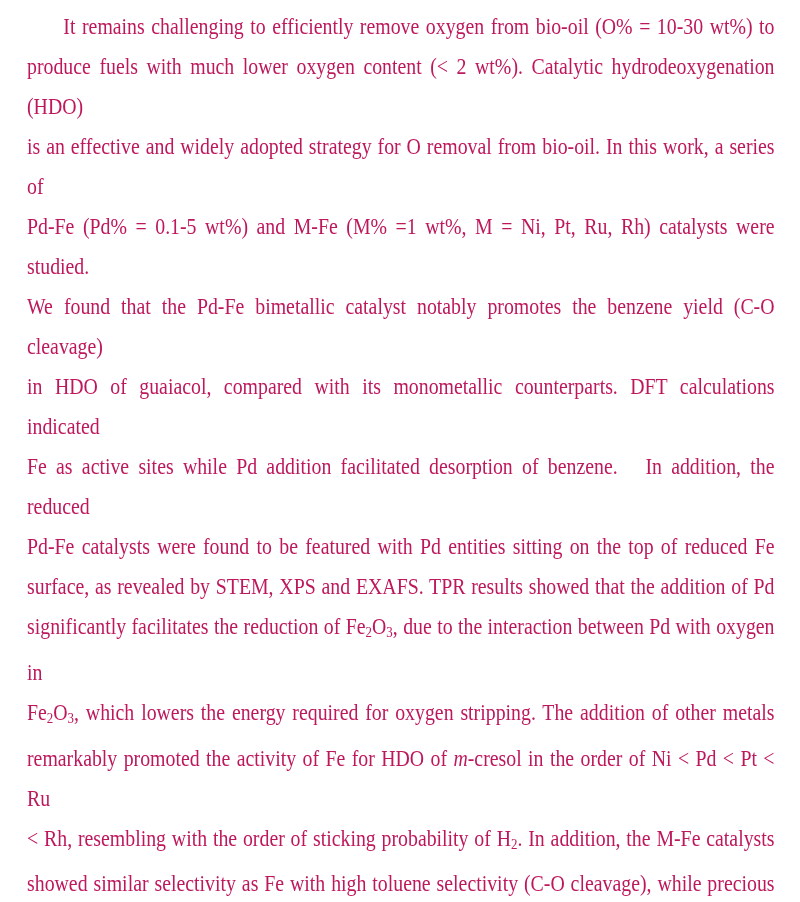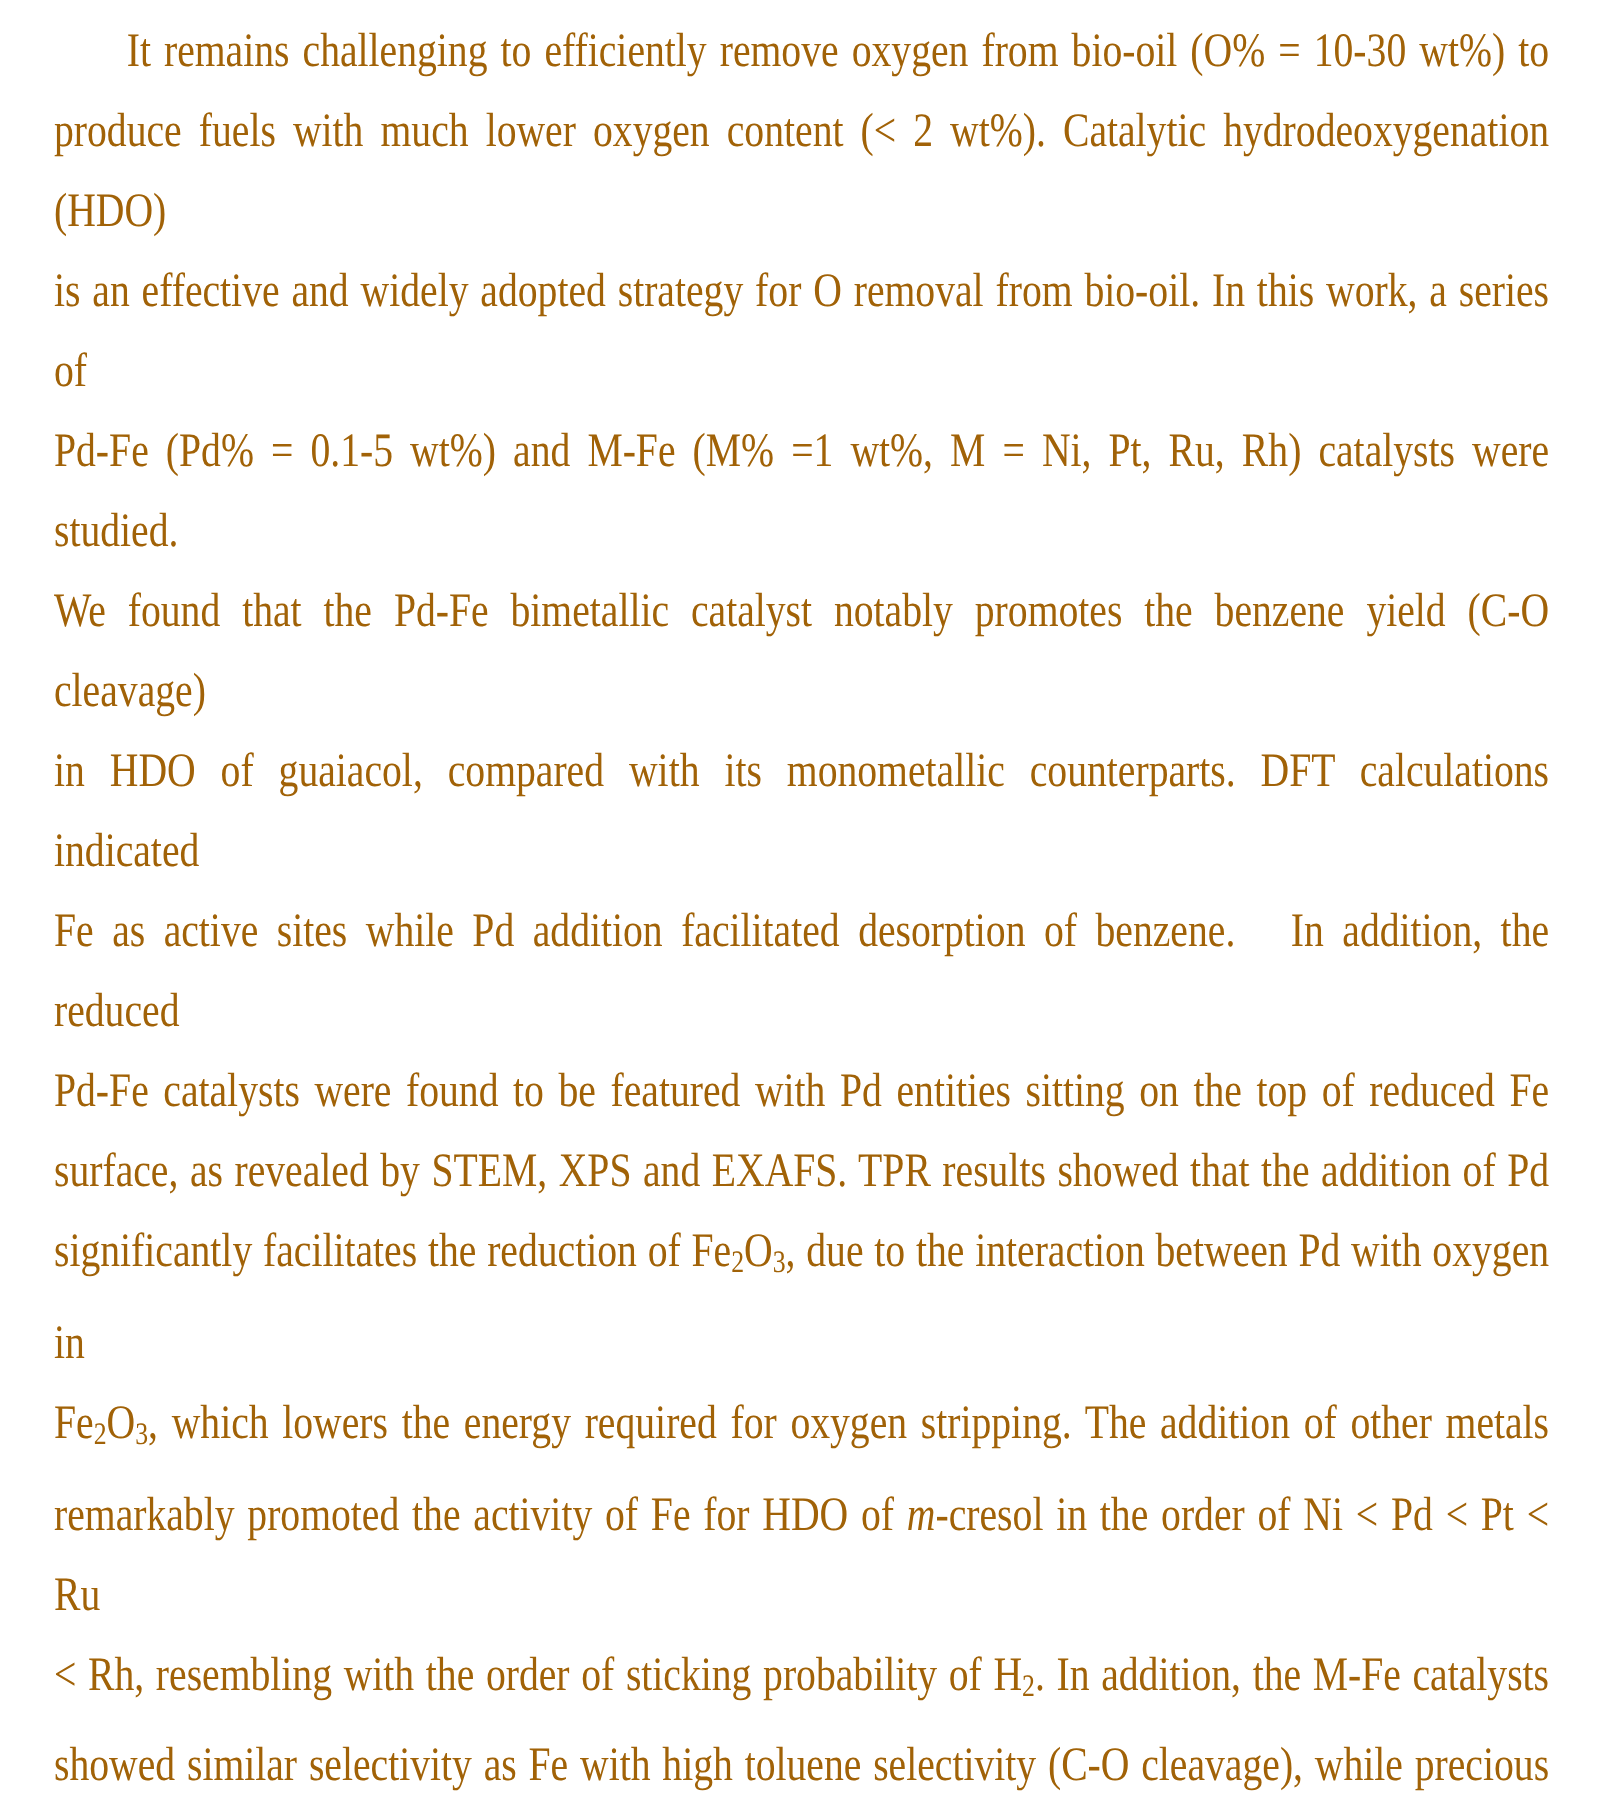--- a/index.html
+++ b/index.html
@@ -7,21 +7,21 @@
     padding: 0;
     background: #ffffff;
   }
   .page {
     position: relative;
     width: 800px;
     height: 902px;
     background: #ffffff;
     overflow: hidden;
     font-family: "Liberation Serif", "DejaVu Serif", serif;
-    color: #a16207;
+    color: #be185d;
   }
   
   .content {
     position: absolute;
     left: 27px;
     top: 6px;
     width: 905px;
     transform: scaleX(0.826);
     transform-origin: top left;
   }

